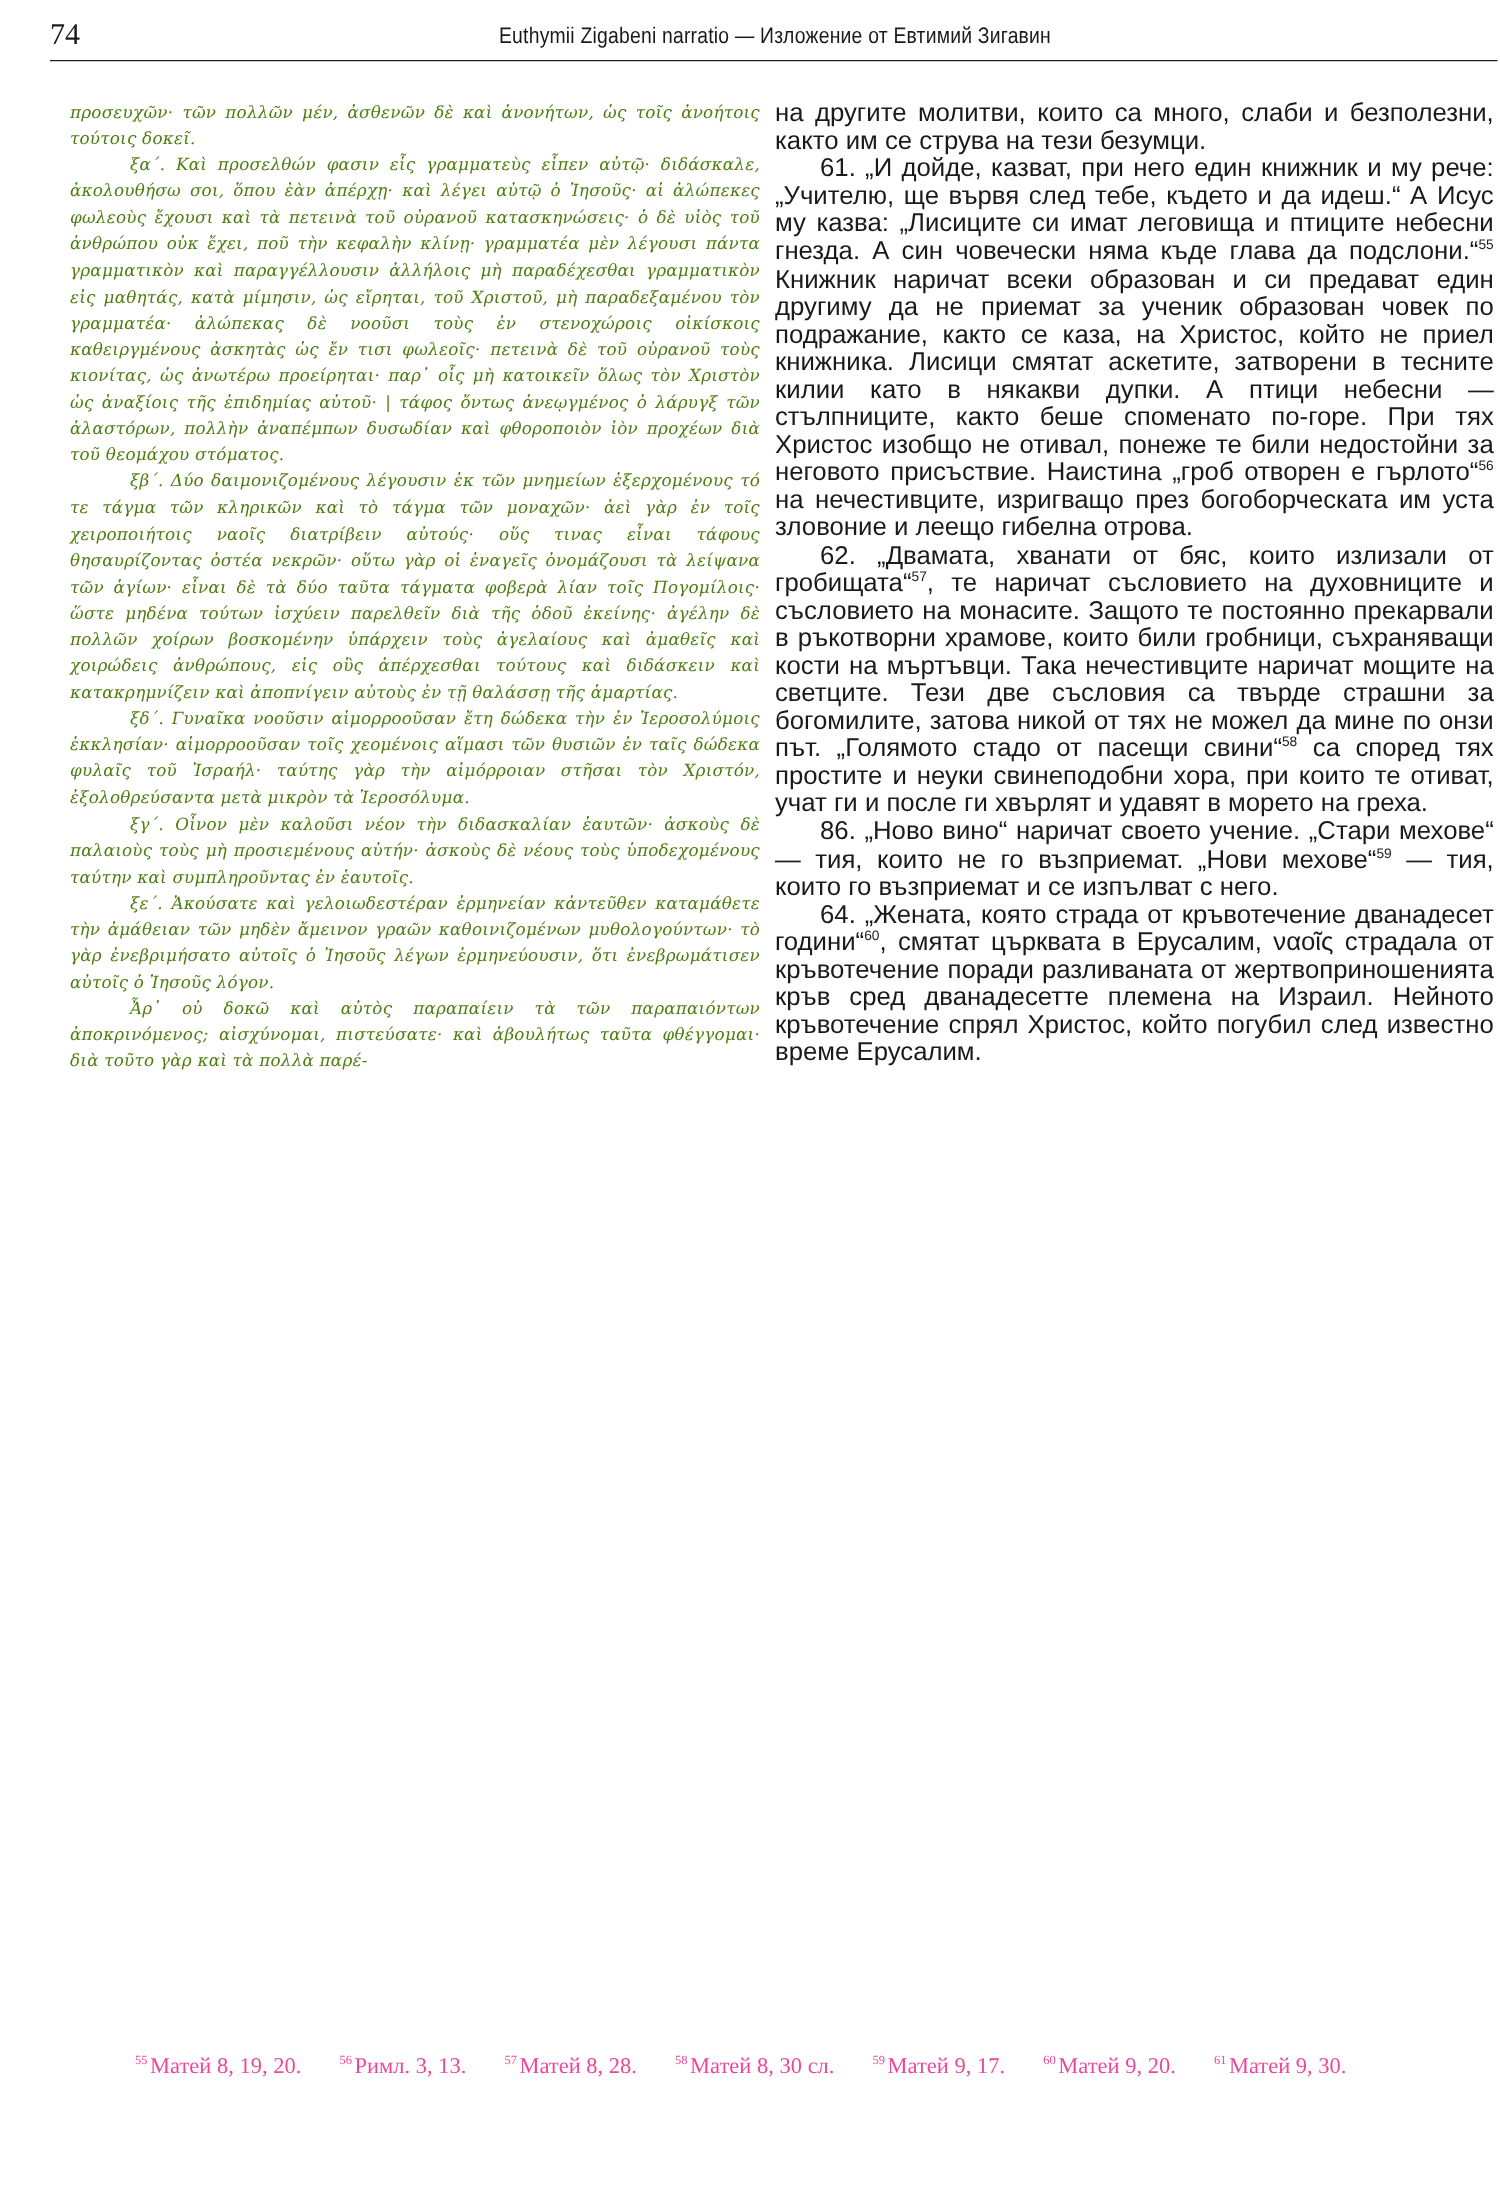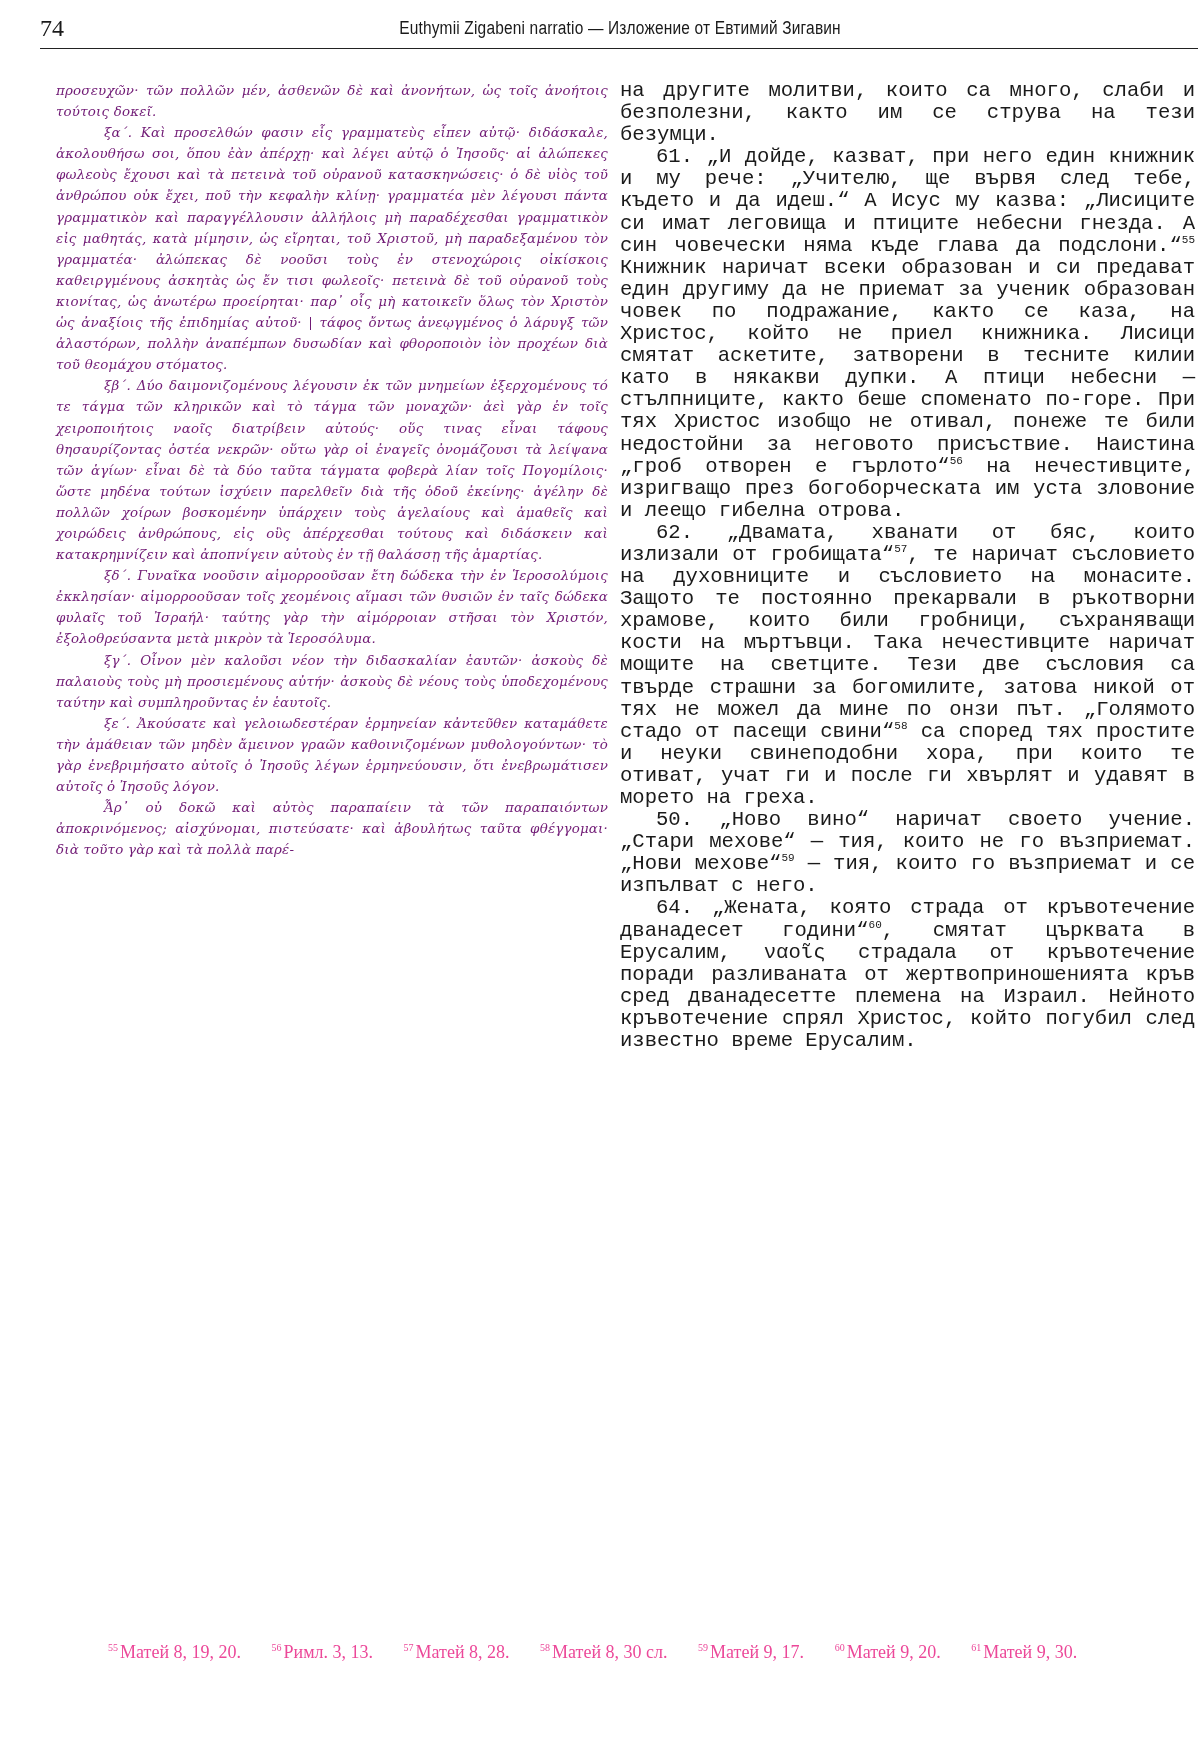--- a/index.html
+++ b/index.html
@@ -54,35 +54,35 @@
     .greek-col {
       position: absolute;
       left: 56px;
       top: 80px;
       width: 552px;
       font-family: "DejaVu Serif", serif;
       font-style: italic;
       font-size: 13.4px;
       line-height: 21.1px;
       text-align: justify;
-      color: #701a75;
+      color: #4d7c0f;
       letter-spacing: 0.2px;
     }
     .greek-col p {
       margin: 0;
     }
     .greek-col p.indent {
       text-indent: 48px;
     }
     .bg-col {
       position: absolute;
       left: 620px;
       top: 80px;
       width: 575px;
-      font-family: Liberation Mono, monospace;
+      font-family: Liberation Sans, sans-serif;
       font-size: 20.6px;
       line-height: 22.1px;
       text-align: justify;
       color: #1a1a1a;
     }
     .bg-col p {
       margin: 0;
     }
     .bg-col p.indent {
       text-indent: 36px;
@@ -132,17 +132,17 @@
     <p class="indent">ξδ΄. Γυναῖκα νοοῦσιν αἱμορροοῦσαν ἔτη δώδεκα τὴν ἐν Ἱεροσολύμοις ἐκκλησίαν· αἱμορροοῦσαν τοῖς χεομένοις αἵμασι τῶν θυσιῶν ἐν ταῖς δώδεκα φυλαῖς τοῦ Ἰσραήλ· ταύτης γὰρ τὴν αἱμόρροιαν στῆσαι τὸν Χριστόν, ἐξολοθρεύσαντα μετὰ μικρὸν τὰ Ἱεροσόλυμα.</p>
     <p class="indent">ξγ΄. Οἶνον μὲν καλοῦσι νέον τὴν διδασκαλίαν ἑαυτῶν· ἀσκοὺς δὲ παλαιοὺς τοὺς μὴ προσιεμένους αὐτήν· ἀσκοὺς δὲ νέους τοὺς ὑποδεχομένους ταύτην καὶ συμπληροῦντας ἐν ἑαυτοῖς.</p>
     <p class="indent">ξε΄. Ἀκούσατε καὶ γελοιωδεστέραν ἑρμηνείαν κἀντεῦθεν καταμάθετε τὴν ἀμάθειαν τῶν μηδὲν ἄμεινον γραῶν καθοινιζομένων μυθολογούντων· τὸ γὰρ ἐνεβριμήσατο αὐτοῖς ὁ Ἰησοῦς λέγων ἑρμηνεύουσιν, ὅτι ἐνεβρωμάτισεν αὐτοῖς ὁ Ἰησοῦς λόγον.</p>
     <p class="indent">Ἆρ᾽ οὐ δοκῶ καὶ αὐτὸς παραπαίειν τὰ τῶν παραπαιόντων ἀποκρινόμενος; αἰσχύνομαι, πιστεύσατε· καὶ ἀβουλήτως ταῦτα φθέγγομαι· διὰ τοῦτο γὰρ καὶ τὰ πολλὰ παρέ-</p>
   </div>
 
 <div class="bg-col" id="bg-col">
     <p><span>на другите молитви, които са много, слаби и безполезни, както им се струва на тези безумци.</span></p>
     <p class="indent"><span>61. „И дойде, казват, при него един книжник и му рече: „Учителю, ще вървя след тебе, където и да идеш.“ А Исус му казва: „Лисиците си имат леговища и птиците небесни гнезда. А син човечески няма къде глава да подслони.“</span><sup class="fn">55</sup><span> Книжник наричат всеки образован и си предават един другиму да не приемат за ученик образован човек по подражание, както се каза, на Христос, който не приел книжника. Лисици смятат аскетите, затворени в тесните килии като в някакви дупки. А птици небесни — стълпниците, както беше споменато по-горе. При тях Христос изобщо не отивал, понеже те били недостойни за неговото присъствие. Наистина „гроб отворен е гърлото“</span><sup class="fn">56</sup><span> на нечестивците, изригващо през богоборческата им уста зловоние и леещо гибелна отрова.</span></p>
     <p class="indent"><span>62. „Двамата, хванати от бяс, които излизали от гробищата“</span><sup class="fn">57</sup><span>, те наричат съсловието на духовниците и съсловието на монасите. Защото те постоянно прекарвали в ръкотворни храмове, които били гробници, съхраняващи кости на мъртъвци. Така нечестивците наричат мощите на светците. Тези две съсловия са твърде страшни за богомилите, затова никой от тях не можел да мине по онзи път. „Голямото стадо от пасещи свини“</span><sup class="fn">58</sup><span> са според тях простите и неуки свинеподобни хора, при които те отиват, учат ги и после ги хвърлят и удавят в морето на греха.</span></p>
-    <p class="indent"><span>50. „Ново вино“ наричат своето учение. „Стари мехове“ — тия, които не го възприемат. „Нови мехове“</span><sup class="fn">59</sup><span> — тия, които го възприемат и се изпълват с него.</span></p>
+    <p class="indent"><span>86. „Ново вино“ наричат своето учение. „Стари мехове“ — тия, които не го възприемат. „Нови мехове“</span><sup class="fn">59</sup><span> — тия, които го възприемат и се изпълват с него.</span></p>
     <p class="indent"><span>64. „Жената, която страда от кръвотечение дванадесет години“</span><sup class="fn">60</sup><span>, смятат църквата в Ерусалим, ναοῖς страдала от кръвотечение поради разливаната от жертвоприношенията кръв сред дванадесетте племена на Израил. Нейното кръвотечение спрял Христос, който погубил след известно време Ерусалим.</span></p>
   </div>
 
 <div class="footnotes" id="footnotes"><span class="note"><sup>55</sup><span>Матей 8, 19, 20.</span></span> <span class="note"><sup>56</sup><span>Римл. 3, 13.</span></span> <span class="note"><sup>57</sup><span>Матей 8, 28.</span></span> <span class="note"><sup>58</sup><span>Матей 8, 30 сл.</span></span> <span class="note"><sup>59</sup><span>Матей 9, 17.</span></span> <span class="note"><sup>60</sup><span>Матей 9, 20.</span></span> <span class="note"><sup>61</sup><span>Матей 9, 30.</span></span> </div>
 
 </body></html>

